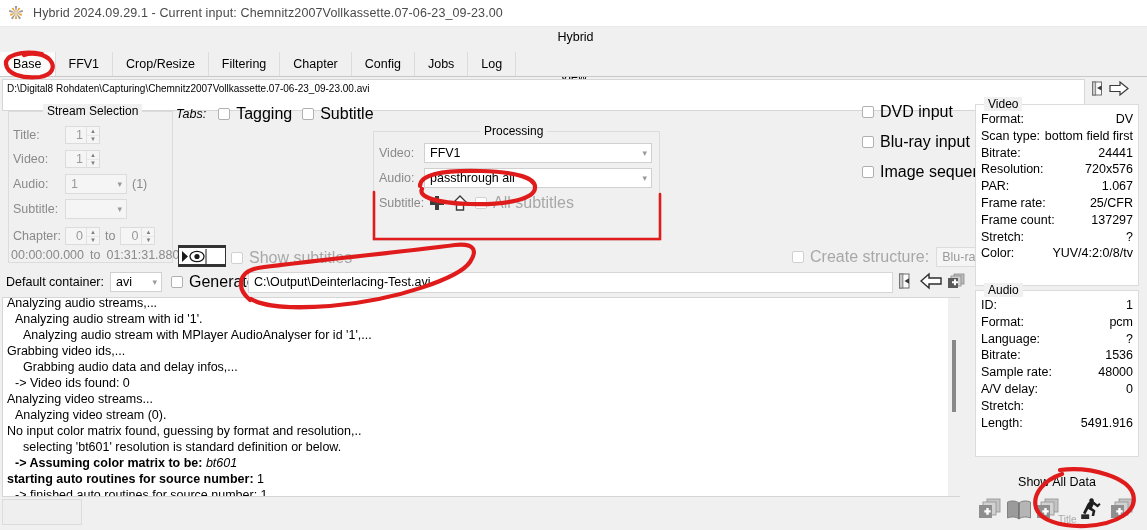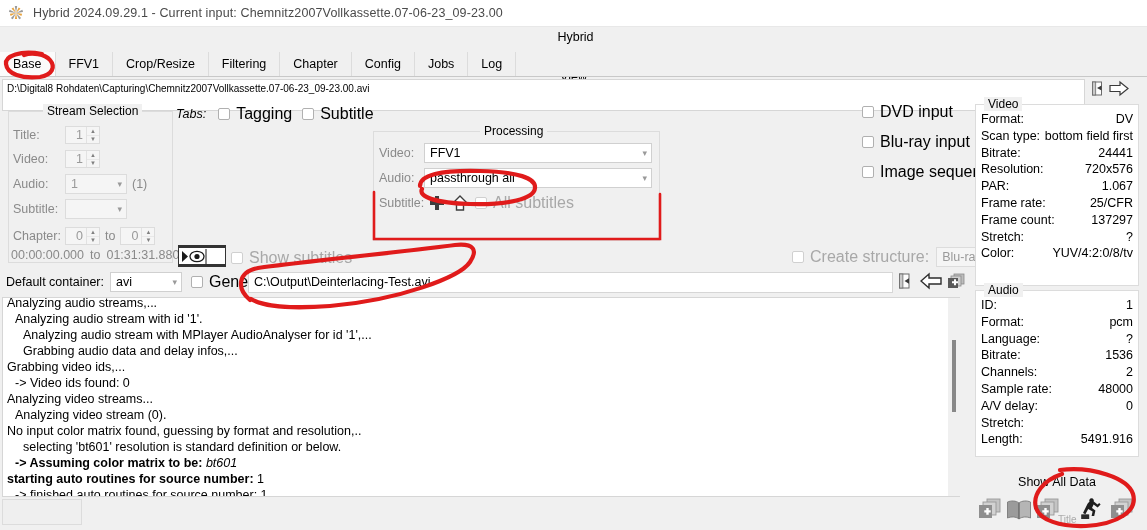--- a/index.html
+++ b/index.html
@@ -444,21 +444,21 @@
       <line x1="25" y1="0" x2="25" y2="15" stroke="#1a1a1a" stroke-width="1"></line>
     </svg>
   </div>
   <span class="cb dis" style="position:absolute; left:231px; top:249px;">
     <span class="box"></span>
     <span class="cbl">Show subtitles</span>
   </span>
 
   <div id="containerrow">
     <span class="lbl-dark">Default container:</span>
-    <span class="combo enabled" style="width:72px; margin-left:6px;">
+    <span class="combo enabled" style="width:52px; margin-left:6px;">
       <span>avi</span>
       <span class="chev">▾</span>
     </span>
     <span class="cb" style="margin-left:9px;">
       <span class="box"></span>
       <span class="cbl">Generate:</span>
     </span>
   </div>
 
   <div id="outpath">C:\Output\Deinterlacing-Test.avi</div>
@@ -539,24 +539,20 @@
           <span class="k">Format:</span>
           <span class="v">pcm</span>
         </div>
       <div class="inforow">
           <span class="k">Language:</span>
           <span class="v">?</span>
         </div>
       <div class="inforow">
           <span class="k">Bitrate:</span>
           <span class="v">1536</span>
-        </div>
-      <div class="inforow">
-          <span class="k">Channels:</span>
-          <span class="v">2</span>
         </div>
       <div class="inforow">
           <span class="k">Sample rate:</span>
           <span class="v">48000</span>
         </div>
       <div class="inforow">
           <span class="k">A/V delay:</span>
           <span class="v">0</span>
         </div>
       <div class="inforow">
@@ -614,22 +610,22 @@
         <rect x="1" y="8" width="13" height="13" fill="#8f8f8f"></rect>
         <path d="M6.3 13.2 h2 v-2.2 h2.4 v2.2 h2 v2.4 h-2 v2.2 h-2.4 v-2.2 h-2 z" fill="#ffffff"></path>
       </svg>
     </span>
   </div>
 
   <div id="logarea">
     <div class="line" style="padding-left:0px; margin-top:-5px;">Analyzing audio streams,...</div>
     <div class="line" style="padding-left:8px;">Analyzing audio stream with id '1'.</div>
     <div class="line" style="padding-left:16px;">Analyzing audio stream with MPlayer AudioAnalyser for id '1',...</div>
+    <div class="line" style="padding-left:0px;">Grabbing video ids,...</div>
     <div class="line" style="padding-left:16px;">Grabbing audio data and delay infos,...</div>
-    <div class="line" style="padding-left:0px;">Grabbing video ids,...</div>
     <div class="line" style="padding-left:8px;">-&gt; Video ids found: 0</div>
     <div class="line" style="padding-left:0px;">Analyzing video streams...</div>
     <div class="line" style="padding-left:8px;">Analyzing video stream (0).</div>
     <div class="line" style="padding-left:0px;">No input color matrix found, guessing by format and resolution,..</div>
     <div class="line" style="padding-left:16px;">selecting 'bt601' resolution is standard definition or below.</div>
     <div class="line" style="padding-left:8px;">
       <b>-&gt; Assuming color matrix to be:</b><i> bt601</i>
     </div>
     <div class="line" style="padding-left:0px;">
       <b>starting auto routines for source number:</b><span> 1</span>

